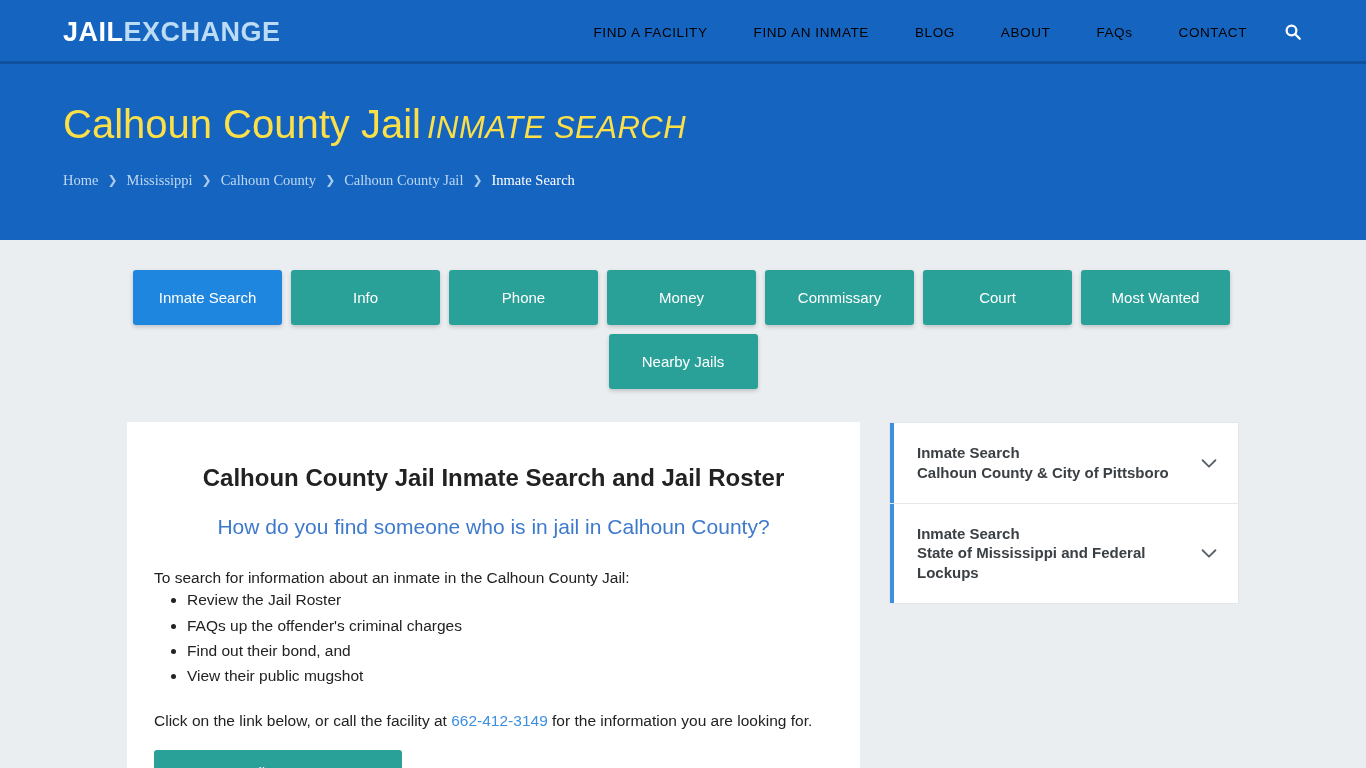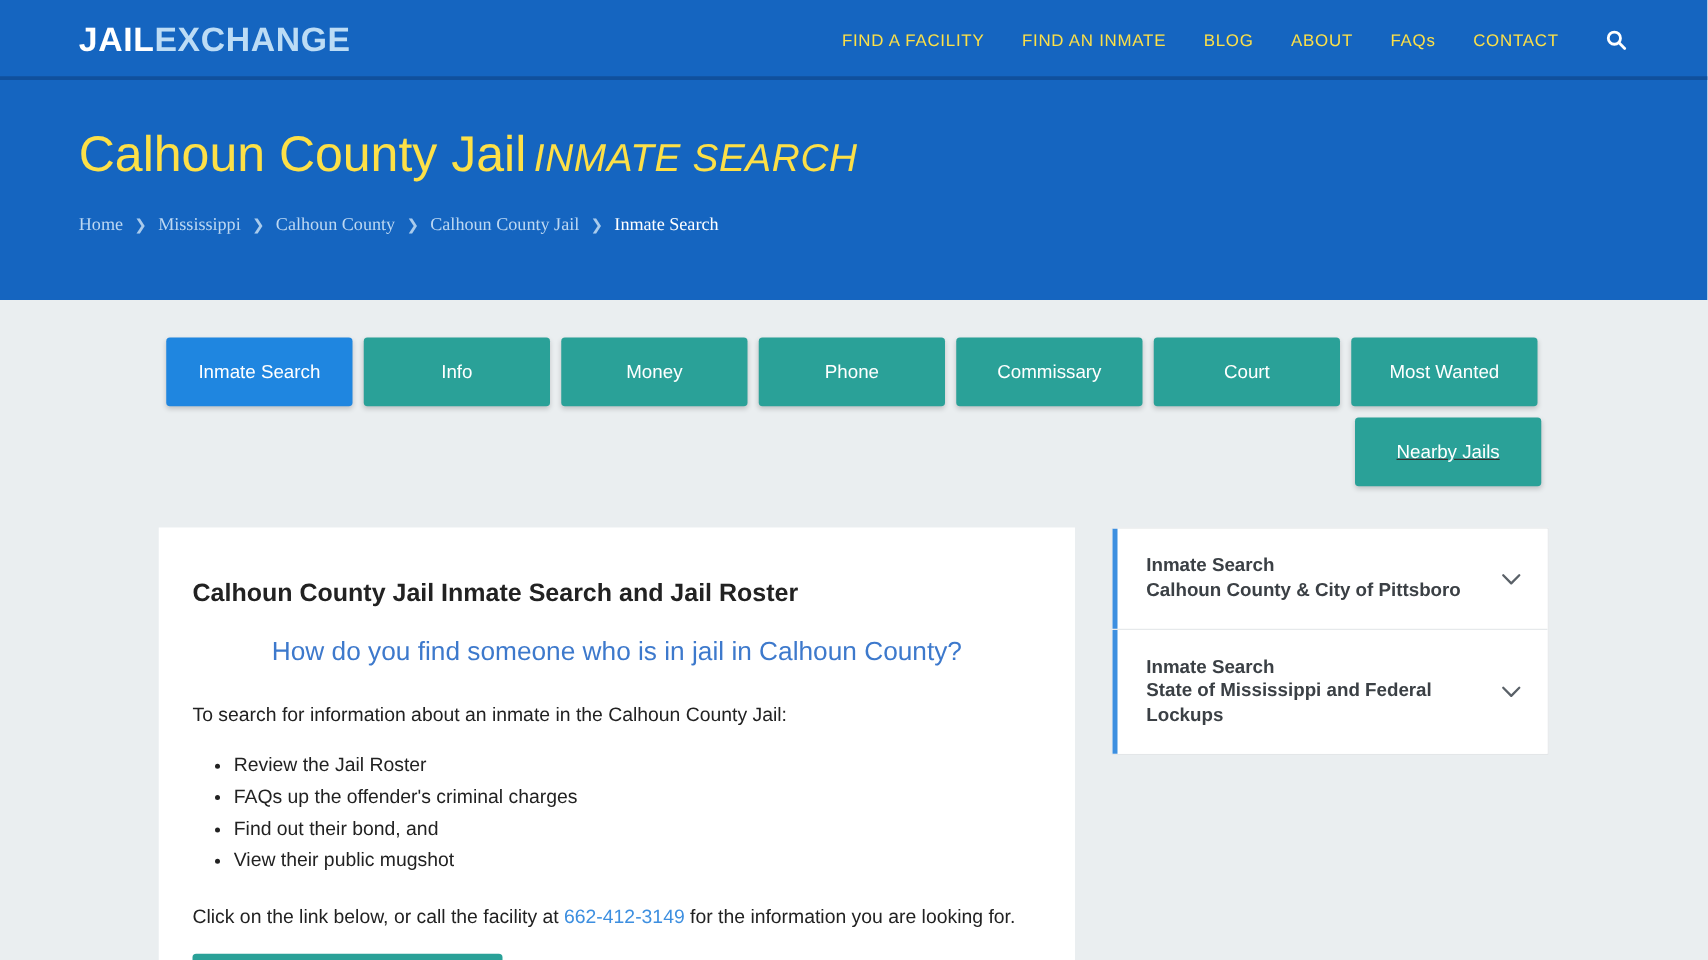--- a/index.html
+++ b/index.html
@@ -43,25 +43,26 @@
   .logo .logo-jail { color: #ffffff; }
   .logo .logo-exchange { color: #bcdcf5; }
 
   .mainnav {
     margin-left: auto;
     display: flex;
     align-items: center;
     gap: 30px;
   }
   .mainnav a {
-    color: #fde047;
+    color: #000000;
     font-size: 13.5px;
     letter-spacing: 0.6px;
     text-decoration: none;
     white-space: nowrap;
+    margin-left: 16px;
   }
   .nav-search {
     display: inline-flex;
     align-items: center;
     justify-content: center;
     width: 20px;
     height: 20px;
     margin-left: 6px;
   }
 
@@ -136,62 +137,61 @@
     font-family: "Liberation Sans", sans-serif;
     cursor: pointer;
     box-shadow: 0 2px 4px rgba(0,0,0,0.18);
     display: flex;
     align-items: center;
     justify-content: center;
     white-space: nowrap;
   }
   .tab.active { background: #1f86e0; }
   .tabs-row.second {
-    justify-content: flex-end;
+    justify-content: center;
     margin-top: 9px;
-    text-decoration: underline;
   }
 
   
   .content {
     width: 1112px;
     margin: 0 auto;
     padding-top: 33px;
     display: flex;
     align-items: flex-start;
     gap: 29px;
   }
 
   .card {
     width: 733px;
     background: #ffffff;
     padding: 40px 27px 20px 27px;
     min-height: 338px;
   }
   .card h2 {
-    font-size: 20px;
+    font-size: 24px;
     font-weight: bold;
     color: #222222;
     line-height: 1.3;
+    text-align: center;
   }
   .card h3 {
     margin-top: 20px;
     font-size: 21px;
     font-weight: normal;
     color: #3d79cc;
     line-height: 1.3;
     text-align: center;
   }
   .card p.lead {
     margin-top: 29px;
     font-size: 15.5px;
     color: #222222;
   }
   .card ul {
-    margin-top: 18px;
     padding-left: 33px;
   }
   .card ul li {
     font-size: 15.5px;
     color: #222222;
     line-height: 1.62;
   }
   .card p.footnote {
     margin-top: 24px;
     font-size: 15.5px;
@@ -301,22 +301,22 @@
       <span class="sep">❯</span>
       <span class="current">Inmate Search</span>
     </div>
   </div>
 </div>
 
 <div class="tabs-wrap">
   <div class="tabs-row">
     <button class="tab active">Inmate Search</button>
     <button class="tab">Info</button>
+    <button class="tab">Phone</button>
     <button class="tab">Money</button>
-    <button class="tab">Phone</button>
     <button class="tab">Commissary</button>
     <button class="tab">Court</button>
     <button class="tab">Most Wanted</button>
   </div>
   <div class="tabs-row second">
     <button class="tab">Nearby Jails</button>
   </div>
 </div>
 
 <div class="content">

